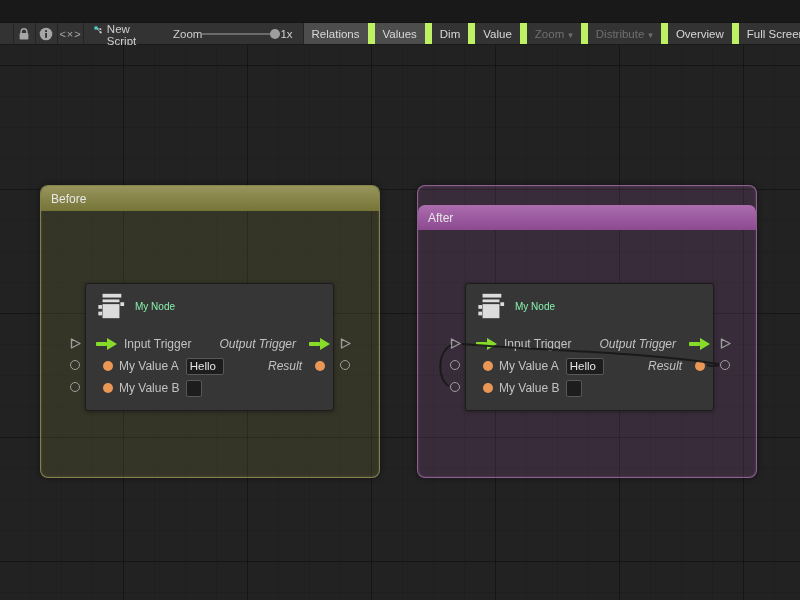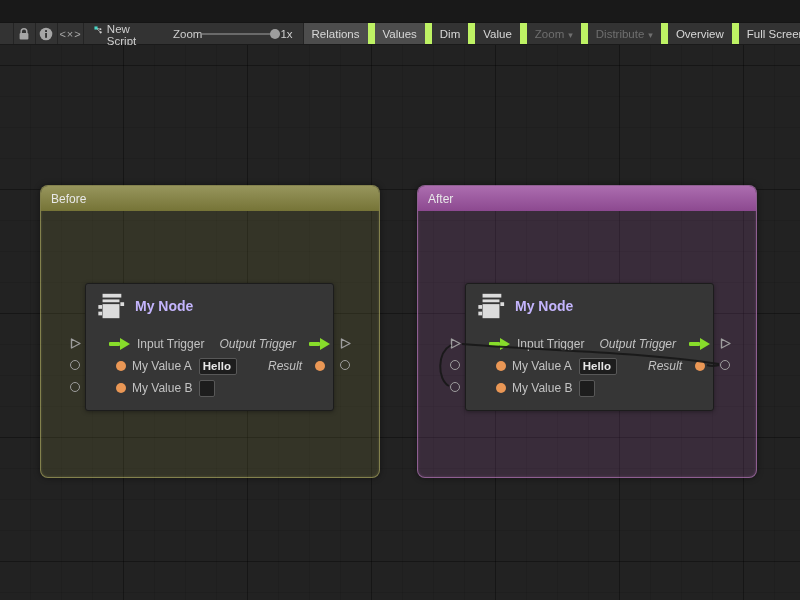--- a/index.html
+++ b/index.html
@@ -48,39 +48,39 @@
 
   
   .group { position:absolute; width:340px; height:293px; border-radius:8px; z-index:1; }
   .group-header { position:absolute; left:0; top:0; right:0; height:25px; border-radius:7px 7px 0 0;
                   display:flex; align-items:center; padding:0 10px; font-size:12px; color:#e8e8e8; }
   .group.before { background:rgba(150,148,66,0.16); border:1px solid rgba(196,193,110,0.55);
                   box-shadow:0 0 6px rgba(0,0,0,0.45), inset 0 0 3px rgba(196,193,110,0.25); }
   .group.before .group-header { background:linear-gradient(180deg, rgba(255,255,255,0.16), rgba(0,0,0,0.10)), var(--before-accent); }
   .group.after { background:rgba(172,94,178,0.17); border:1px solid rgba(214,138,219,0.55);
                  box-shadow:0 0 6px rgba(0,0,0,0.45), inset 0 0 3px rgba(214,138,219,0.25); }
-  .group.after .group-header { background:linear-gradient(180deg, rgba(255,255,255,0.16), rgba(0,0,0,0.10)), var(--after-accent); }
+  .group.after .group-header { background:linear-gradient(180deg, rgba(255,255,255,0.16), rgba(0,0,0,0.10)), var(--after-accent);margin-top:19px; }
 
   
   .node { position:absolute; width:249px; height:128px; background:var(--node-bg);
           border:1px solid #1c1c1c; border-radius:3px; z-index:3;
           box-shadow:0 1px 4px rgba(0,0,0,0.35); }
   .node-header { position:absolute; left:10px; top:7px; display:flex; align-items:center; gap:9px; }
-  .node-title { color:#c4b5fd; font-size:14px;font-weight:bold; }
-  .nrow { position:absolute; left:0; right:0; height:22px; display:flex; align-items:center; padding-left:23px; }
+  .node-title { color:#86efac; font-size:10px; }
+  .nrow { position:absolute; left:0; right:0; height:22px; display:flex; align-items:center; padding-left:10px; }
   .nrow .label { color:#c2c2c2; font-size:12px; margin-left:6px; }
   .nrow .rightside { margin-left:auto; display:flex; align-items:center; gap:13px;font-style:italic; }
   .r1 { top:49px; } .r2 { top:71px; } .r3 { top:93px; }
   .flow-arrow { fill:var(--trigger-port); }
   .value-dot { width:10px; height:10px; border-radius:50%; background:var(--value-port); flex:0 0 auto; }
   .dot-pad { margin-left:7px; }
   .pr-arrow { padding-right:2px; } .pr-dot { padding-right:8px; }
   .vfield { height:17px; background:#1d1d1d; border:1px solid #585858; border-radius:2px;
             color:#e6e6e6; font-size:11.5px; padding:0 3px; margin-left:7px;
-            font-family:"Liberation Sans","DejaVu Sans",sans-serif;font-weight:bold; }
+            font-family:"Liberation Sans","DejaVu Sans",sans-serif; }
   .vfield.a { width:38px; } .vfield.b { width:16px; }
 
   
   .oport { position:absolute; z-index:3; }
   .ocircle { width:10px; height:10px; border:1.4px solid #9d9d9d; border-radius:50%; background:transparent; }
   .wires { position:absolute; left:0; top:0; width:800px; height:555px; z-index:4; pointer-events:none; }
   .wire { stroke:var(--wire); stroke-width:2; fill:none; opacity:0.9; }
 </style>
 </head>
 <body>

